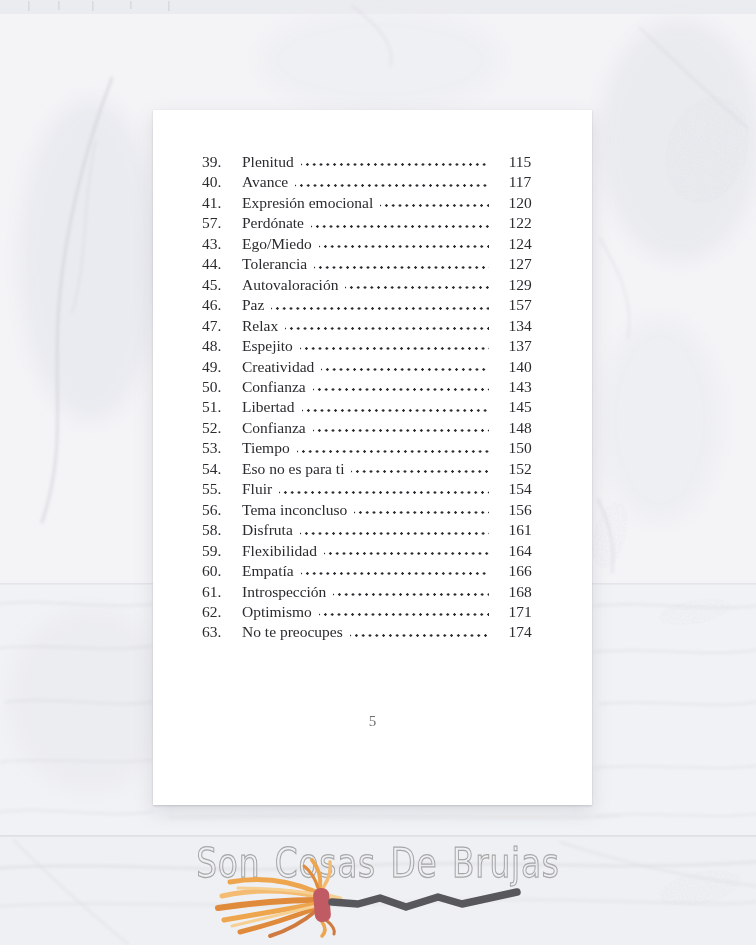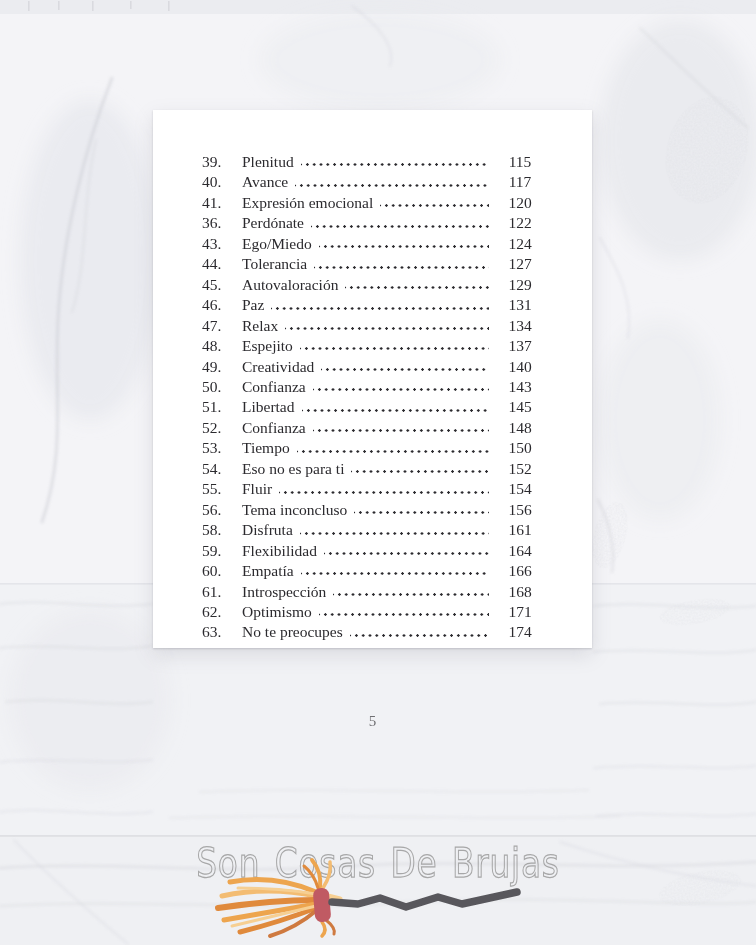--- a/index.html
+++ b/index.html
@@ -1,21 +1,21 @@
 <!DOCTYPE html>
 <html style="--marble-base: #f3f3f6; --page-bg: #ffffff; --toc-text: #2b2a2e; --footer-text: #6f6f72; --logo-gray: #9b9b9b; --vein: #c7c8cf; --broom-orange: #eda54e; --broom-orange-light: #f3bc72; --broom-orange-dark: #e08a3c; --broom-cream: #f6cf92; --broom-copper: #cf7a40; --broom-band-red: #c05a63; --broom-handle-gray: #58575c;"><head>
 <meta charset="utf-8">
 <style>
   html,body{margin:0;padding:0;width:756px;height:945px;overflow:hidden;
     font-family:"Liberation Serif", serif; background:var(--marble-base,#f3f3f6);}
   .scene{position:relative;width:756px;height:945px;}
   .bg{position:absolute;left:0;top:0;width:756px;height:945px;display:block;}
 
   
-  .book-page{position:absolute;left:153px;top:110px;width:439px;height:538px;
+  .book-page{position:absolute;left:153px;top:110px;width:439px;height:695px;
     background:var(--page-bg,#ffffff);
     box-shadow:0 1px 2px rgba(125,127,138,.35), 0 7px 18px rgba(125,127,138,.20);}
   .toc{position:absolute;left:49px;top:43px;width:335px;color:var(--toc-text,#2b2a2e);}
   .toc-row{display:flex;align-items:baseline;height:20.46px;font-size:15.5px;white-space:nowrap;}
   .toc-num{flex:none;width:27px;}
   .toc-title{flex:none;padding-left:13px;}
   .toc-dots{flex:1 1 auto;height:13px;margin:0 14px 0 7px;
     background-image:radial-gradient(circle, var(--toc-text,#2b2a2e) 1.02px, rgba(0,0,0,0) 1.35px);
     background-size:6.8px 2.6px;background-repeat:repeat-x;
     background-position:left 3px bottom 1px;}
@@ -127,21 +127,21 @@
   </div>
 
   <div class="toc-row">
     <span class="toc-num">41.</span>
     <span class="toc-title">Expresión emocional</span>
     <span class="toc-dots"></span>
     <span class="toc-page">120</span>
   </div>
 
   <div class="toc-row">
-    <span class="toc-num">36.</span>
+    <span class="toc-num">57.</span>
     <span class="toc-title">Perdónate</span>
     <span class="toc-dots"></span>
     <span class="toc-page">122</span>
   </div>
 
   <div class="toc-row">
     <span class="toc-num">43.</span>
     <span class="toc-title">Ego/Miedo</span>
     <span class="toc-dots"></span>
     <span class="toc-page">124</span>
@@ -158,21 +158,21 @@
     <span class="toc-num">45.</span>
     <span class="toc-title">Autovaloración</span>
     <span class="toc-dots"></span>
     <span class="toc-page">129</span>
   </div>
 
   <div class="toc-row">
     <span class="toc-num">46.</span>
     <span class="toc-title">Paz</span>
     <span class="toc-dots"></span>
-    <span class="toc-page">131</span>
+    <span class="toc-page">157</span>
   </div>
 
   <div class="toc-row">
     <span class="toc-num">47.</span>
     <span class="toc-title">Relax</span>
     <span class="toc-dots"></span>
     <span class="toc-page">134</span>
   </div>
 
   <div class="toc-row">

